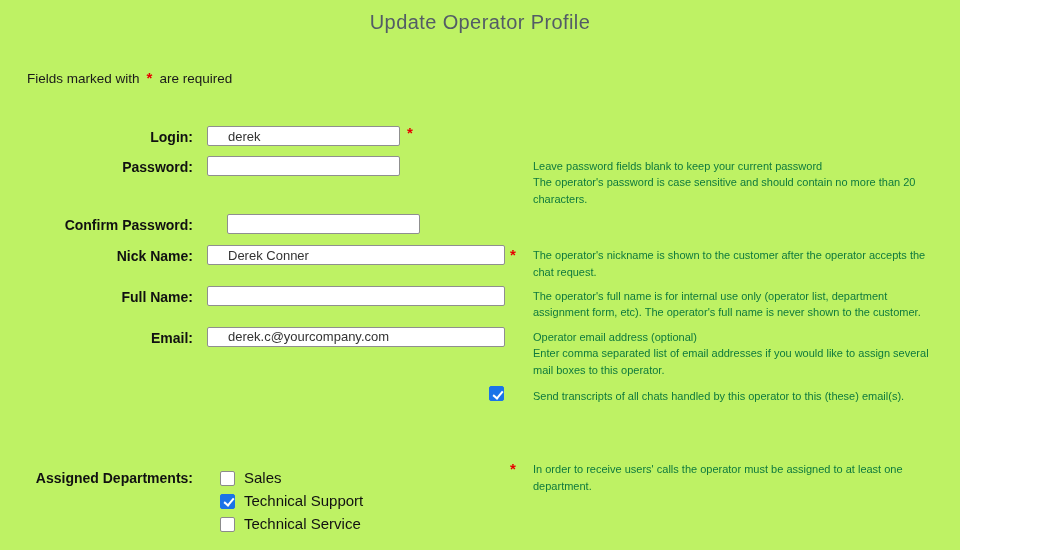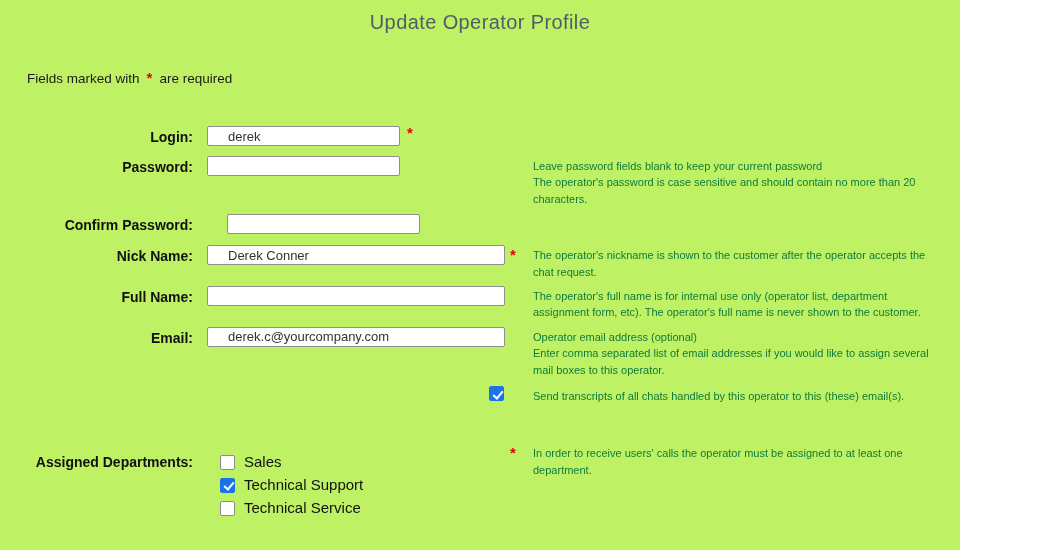--- a/index.html
+++ b/index.html
@@ -49,21 +49,21 @@
     border:solid #fff; border-width:0 2px 2px 0; transform:rotate(40deg);
   }
 
   .row-login, .row-confirm { margin-bottom:10px; }
   .row-login { margin-bottom:10px; }
   .row-password { margin-bottom:7px; }
   .row-confirm { margin-bottom:11px;gap:20px; }
   .row-nick { margin-bottom:6px; }
   .row-full { margin-bottom:6px; }
   .row-email { margin-bottom:8px; }
-  .row-transcripts { margin-bottom:47px; }
+  .row-transcripts { margin-bottom:63px; }
   .transcripts-input { justify-content:flex-end; padding-right:6px; }
 
   .dept-stack { margin-top:3px; margin-left:13px; }
   .dept-item { display:flex; align-items:center; margin-bottom:7px; }
   .dept-label { margin-left:9px; font-size:15px; line-height:16px; color:#111; }
   .lift { margin-top:-8px; }
 </style>
 </head>
 <body>
 

